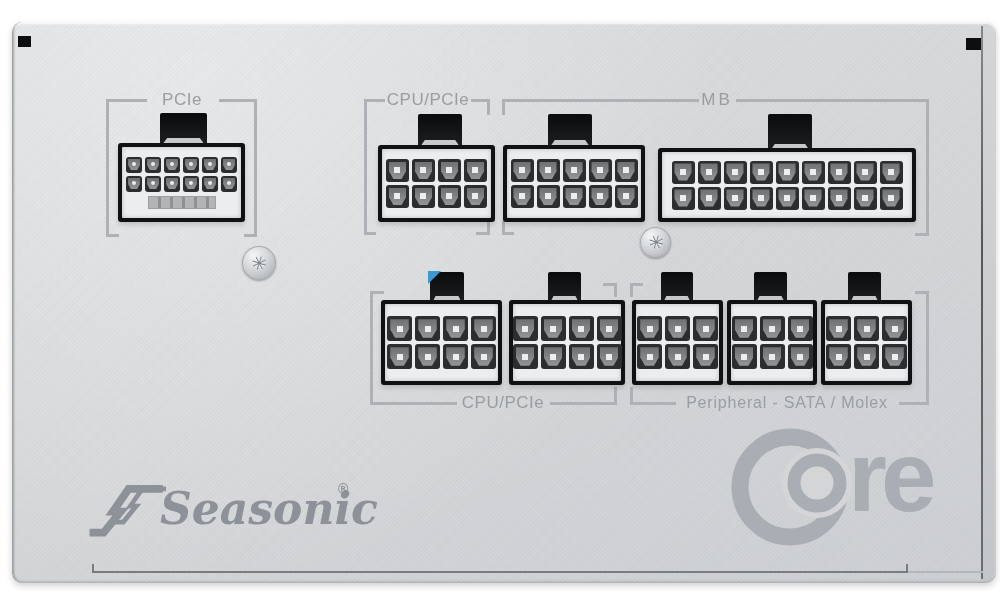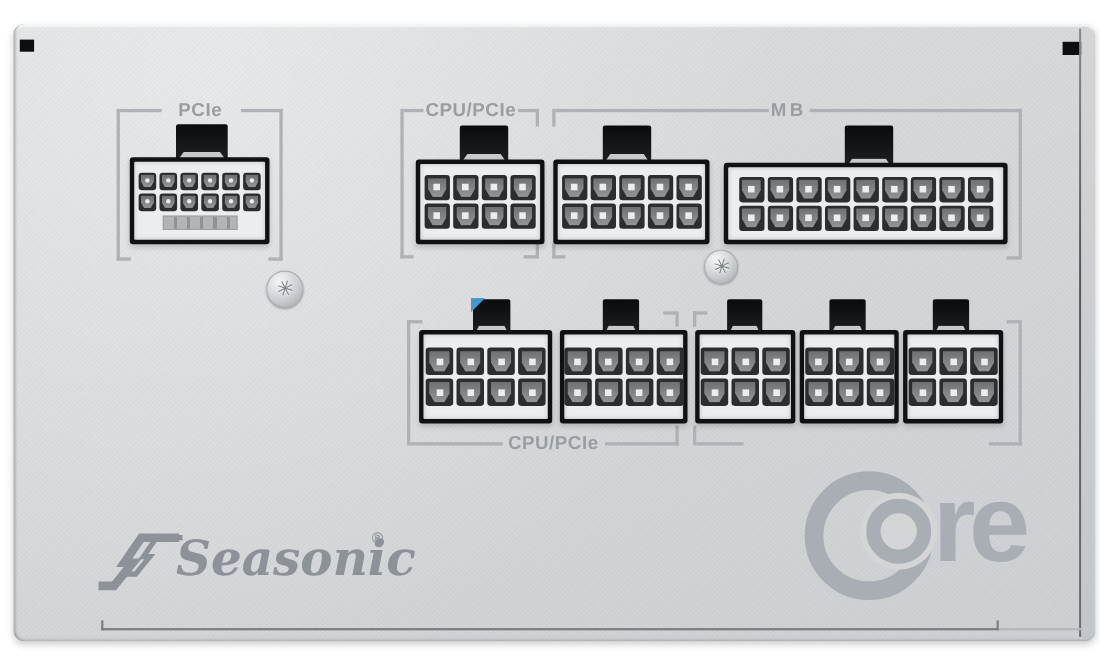--- a/index.html
+++ b/index.html
@@ -24,21 +24,21 @@
     background:linear-gradient(180deg,#d3d5d7,#c3c6c8);border-radius:0 9px 9px 0;}
   .notch{position:absolute;background:#0d0e0f;}
   .notch.n1{left:18px;top:36px;width:13px;height:11px;}
   .notch.n2{left:966px;top:38px;width:18px;height:12px;}
   .seam{position:absolute;background:#7a7d80;}
   .seam.light{background:#b4b7b9;}
 
   
   i.bl{display:block;position:absolute;background:var(--bracket-gray,#aeb2b6);}
   .glabel{position:absolute;transform:translate(-50%,-50%);color:var(--label-gray,#999ea2);
-    font-weight:bold;font-size:17px;letter-spacing:.5px;white-space:nowrap;text-align:right;}
+    font-weight:normal;font-size:17px;letter-spacing:.5px;white-space:nowrap;text-align:right;}
   .glabel.mb{letter-spacing:3px;}
   .glabel.peri{font-size:16px;letter-spacing:.8px;}
 
   
   .tab{position:absolute;background:linear-gradient(180deg,#0a0b0c,#1d1f20);border-radius:2px 2px 0 0;}
   .tab::after{content:"";position:absolute;left:2px;right:2px;bottom:0;height:7px;background:#c7c9cb;
     clip-path:polygon(12% 0,88% 0,100% 100%,0 100%);}
   .bluemark{position:absolute;left:-2px;top:-1px;width:13px;height:13px;
     background:var(--blue-mark,#3d9ad1);clip-path:polygon(0 0,100% 0,0 100%);}
   .conn{position:absolute;background:var(--connector-black,#101112);border-radius:3px;padding:4px;
@@ -140,20 +140,21 @@
   <i class="bl" style="left:614px;top:283px;width:3px;height:14px"></i>
   <span class="glabel" style="left:503px;top:403px">CPU/PCIe</span>
 
   <i class="bl" style="left:630px;top:283px;width:3px;height:14px"></i>
   <i class="bl" style="left:630px;top:283px;width:13px;height:3px"></i>
   <i class="bl" style="left:630px;top:387px;width:3px;height:18px"></i>
   <i class="bl" style="left:633px;top:402px;width:43px;height:3px"></i>
   <i class="bl" style="left:899px;top:402px;width:30px;height:3px"></i>
   <i class="bl" style="left:926px;top:291px;width:3px;height:114px"></i>
   <i class="bl" style="left:915px;top:291px;width:12px;height:3px"></i>
+  <span class="glabel peri" style="left:787px;top:403px">Peripheral - SATA / Molex</span>
 
   <div class="tab" id="t1"></div>
   <div class="tab" id="t2"></div>
   <div class="tab" id="t3"></div>
   <div class="tab" id="t4"></div>
   <div class="tab" id="b1">
     <div class="bluemark"></div>
   </div>
   <div class="tab" id="b2"></div>
   <div class="tab" id="b3"></div>

